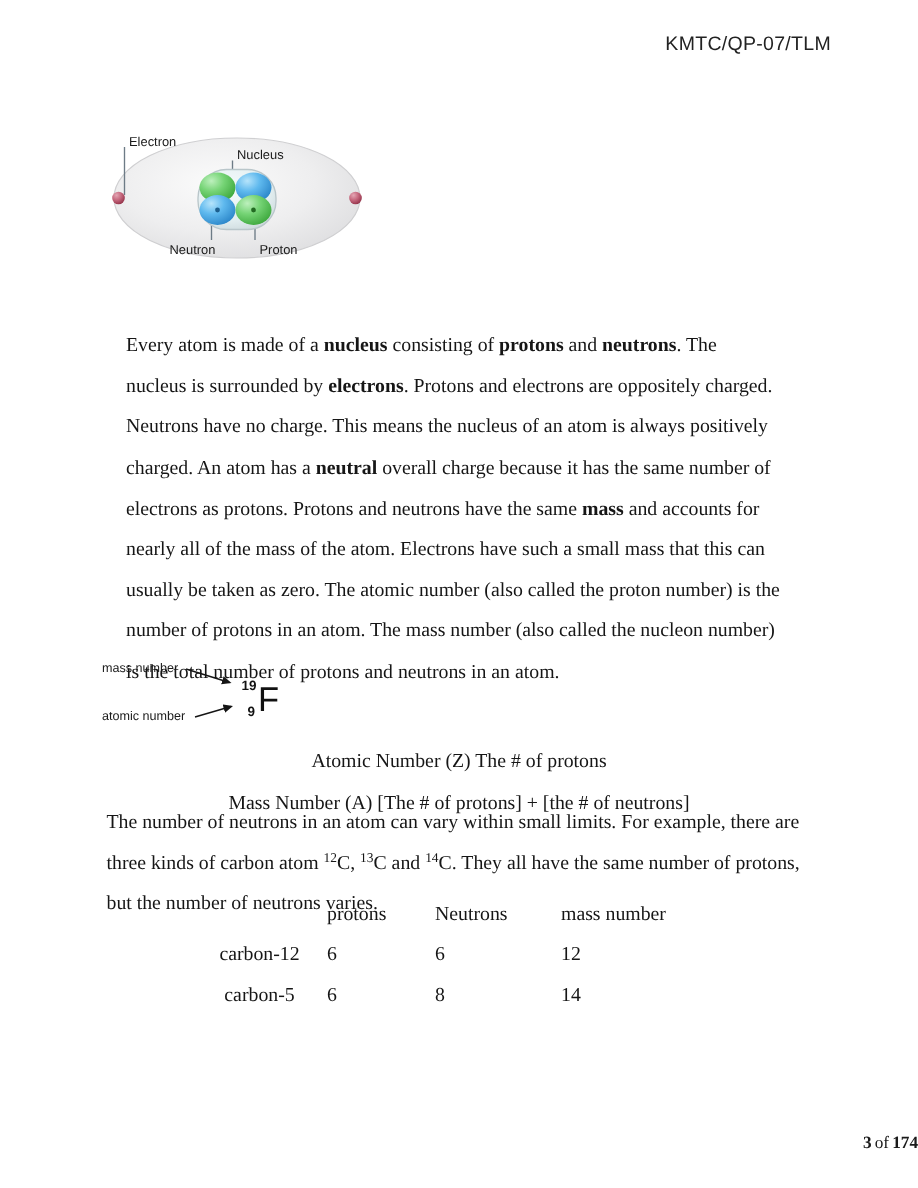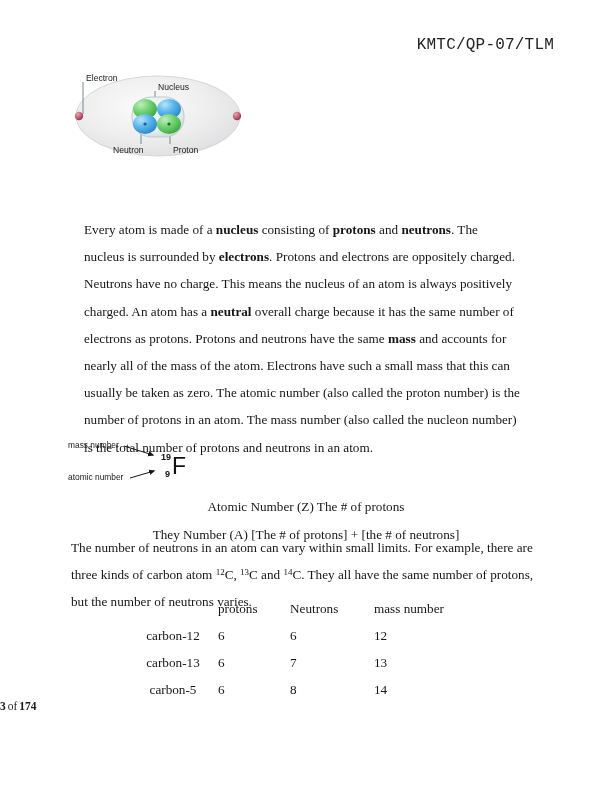--- a/index.html
+++ b/index.html
@@ -19,34 +19,34 @@
   .page {
     position: absolute;
     inset: 0;
     width: 612px;
     height: 792px;
   }
 
   
   .doc-header {
     position: absolute;
-    top: 36px;
+    top: 21px;
     right: 58px;
-    font-family: Liberation Mono, monospace;
-    font-size: 16px;
+    font-family: Liberation Sans, sans-serif;
+    font-size: 13px;
     letter-spacing: 0.2px;
     color: #222;
     white-space: nowrap;
   }
 
   
   .atom-figure {
     position: absolute;
     left: 66px;
-    top: 64px;
+    top: 80px;
     width: 185px;
     height: 105px;
     text-align: center;
   }
   .atom-svg { display: block; }
 
   
   .body-copy {
     position: absolute;
     left: 71px;
@@ -132,22 +132,22 @@
   .iso-table .c-name   { width: 90px; text-align: center; }
   .iso-table .c-prot   { width: 72px; }
   .iso-table .c-neut   { width: 84px; }
   .iso-table .c-mass   { width: 110px; }
 
   
   .doc-footer {
     position: absolute;
     left: 0;
     right: 0;
-    top: 700px;
-    text-align: left;
+    top: 756px;
+    text-align: right;
     font-family: "Liberation Serif", "DejaVu Serif", serif;
     font-size: 11.5px;
     color: #1a1a1a;
   }
   .doc-footer b { font-weight: bold; }
   .doc-footer .of { font-weight: normal; padding: 0 2px; }
 </style>
 </head>
 <body>
 
@@ -231,21 +231,21 @@
       <line x1="64" y1="42" x2="88" y2="35" stroke="#151515" stroke-width="1" marker-end="url(#arrowDn)"></line>
 
       <text x="95" y="24" font-family="Liberation Sans, DejaVu Sans, sans-serif" font-size="9" font-weight="bold" fill="#111">19</text>
       <text x="99" y="41" font-family="Liberation Sans, DejaVu Sans, sans-serif" font-size="9" font-weight="bold" fill="#111">9</text>
       <text x="106" y="38" font-family="Liberation Sans, DejaVu Sans, sans-serif" font-size="23" fill="#111">F</text>
     </svg>
   </div>
 
   <div class="defs">
     <p>Atomic Number (Z) The # of protons</p>
-    <p>They Number (A) [The # of protons] + [the # of neutrons]</p>
+    <p>Mass Number (A) [The # of protons] + [the # of neutrons]</p>
   </div>
 
   <div class="para-isotopes">
     <p><span>The number of neutrons in an atom can vary within small limits. For example, there are three kinds of carbon atom </span><sup class="iso">12</sup><span>C, </span><sup class="iso">13</sup><span>C and </span><sup class="iso">14</sup><span>C. They all have the same number of protons, but the number of neutrons varies.</span></p>
   </div>
 
   <table class="iso-table">
     <thead>
       <tr>
         <th class="c-name"></th>
@@ -255,26 +255,20 @@
       </tr>
     </thead>
     <tbody>
       <tr>
         <td class="c-name">carbon-12</td>
         <td class="c-prot">6</td>
         <td class="c-neut">6</td>
         <td class="c-mass">12</td>
       </tr>
       <tr>
-        <td class="c-name">carbon-13</td>
-        <td class="c-prot">6</td>
-        <td class="c-neut">7</td>
-        <td class="c-mass">13</td>
-      </tr>
-      <tr>
         <td class="c-name">carbon-5</td>
         <td class="c-prot">6</td>
         <td class="c-neut">8</td>
         <td class="c-mass">14</td>
       </tr>
     </tbody>
   </table>
 
   <div class="doc-footer">
     <b>3</b><span class="of">of</span><b>174</b>

